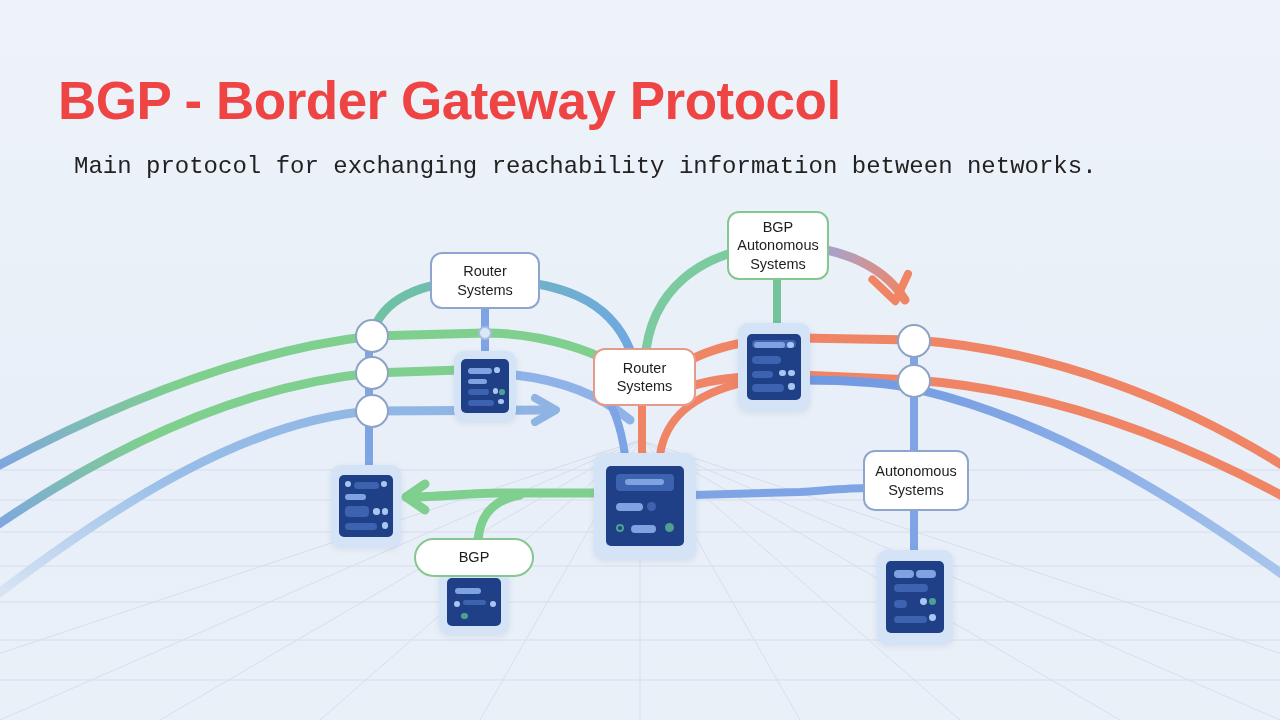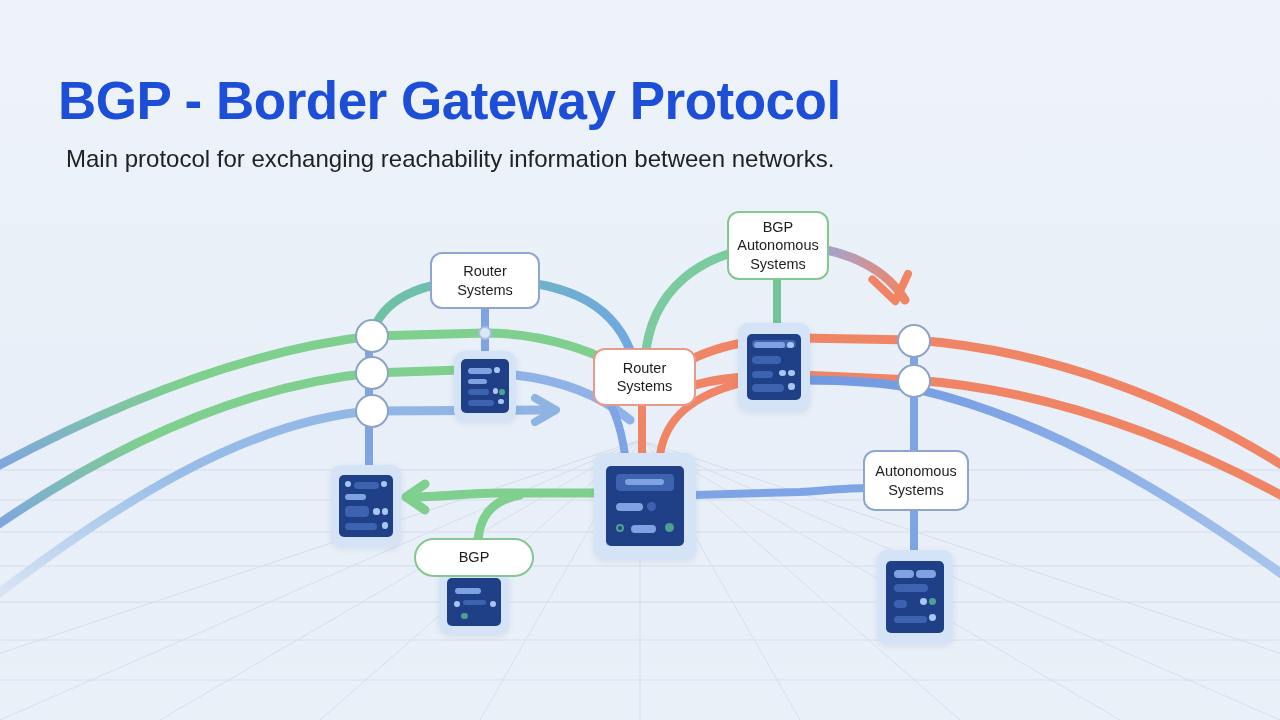--- a/index.html
+++ b/index.html
@@ -4,27 +4,27 @@
 <style>
   html, body { margin:0; padding:0; }
   body {
     width:1280px; height:720px; overflow:hidden; position:relative;
     background: linear-gradient(180deg, #eef3f9 0%, #e8eff8 60%, #eaf0f8 100%);
     font-family: "Liberation Sans", sans-serif;
   }
   .title {
     position:absolute; left:58px; top:74px;
     font-family: "Liberation Sans", sans-serif;
-    font-weight:700; font-size:53px; color:#1d4ed8; letter-spacing:-0.5px;
+    font-weight:700; font-size:53px; color:#ef4444; letter-spacing:-0.5px;
     margin:0; line-height:1;
   }
   .subtitle {
     position:absolute; left:58px; top:138px;
-    font-family: Liberation Sans, sans-serif;
-    font-size:24px; color:#222; margin:8px; line-height:1.1;text-align:right;
+    font-family: Liberation Mono, monospace;
+    font-size:24px; color:#222; margin:16px; line-height:1.1;text-align:right;
   }
   svg.scene { position:absolute; left:0; top:0; }
   .label {
     position:absolute; background:#fff; border-radius:12px;
     display:flex; align-items:center; justify-content:center; text-align:center;
     font-family: "Liberation Sans", sans-serif; font-size:14.5px; color:#1d1d1d;
     line-height:1.25; box-sizing:border-box; white-space:pre-line;
   }
   .label.blue { border:2px solid #8ea6cf; }
   .label.green { border:2px solid #86c690; }

